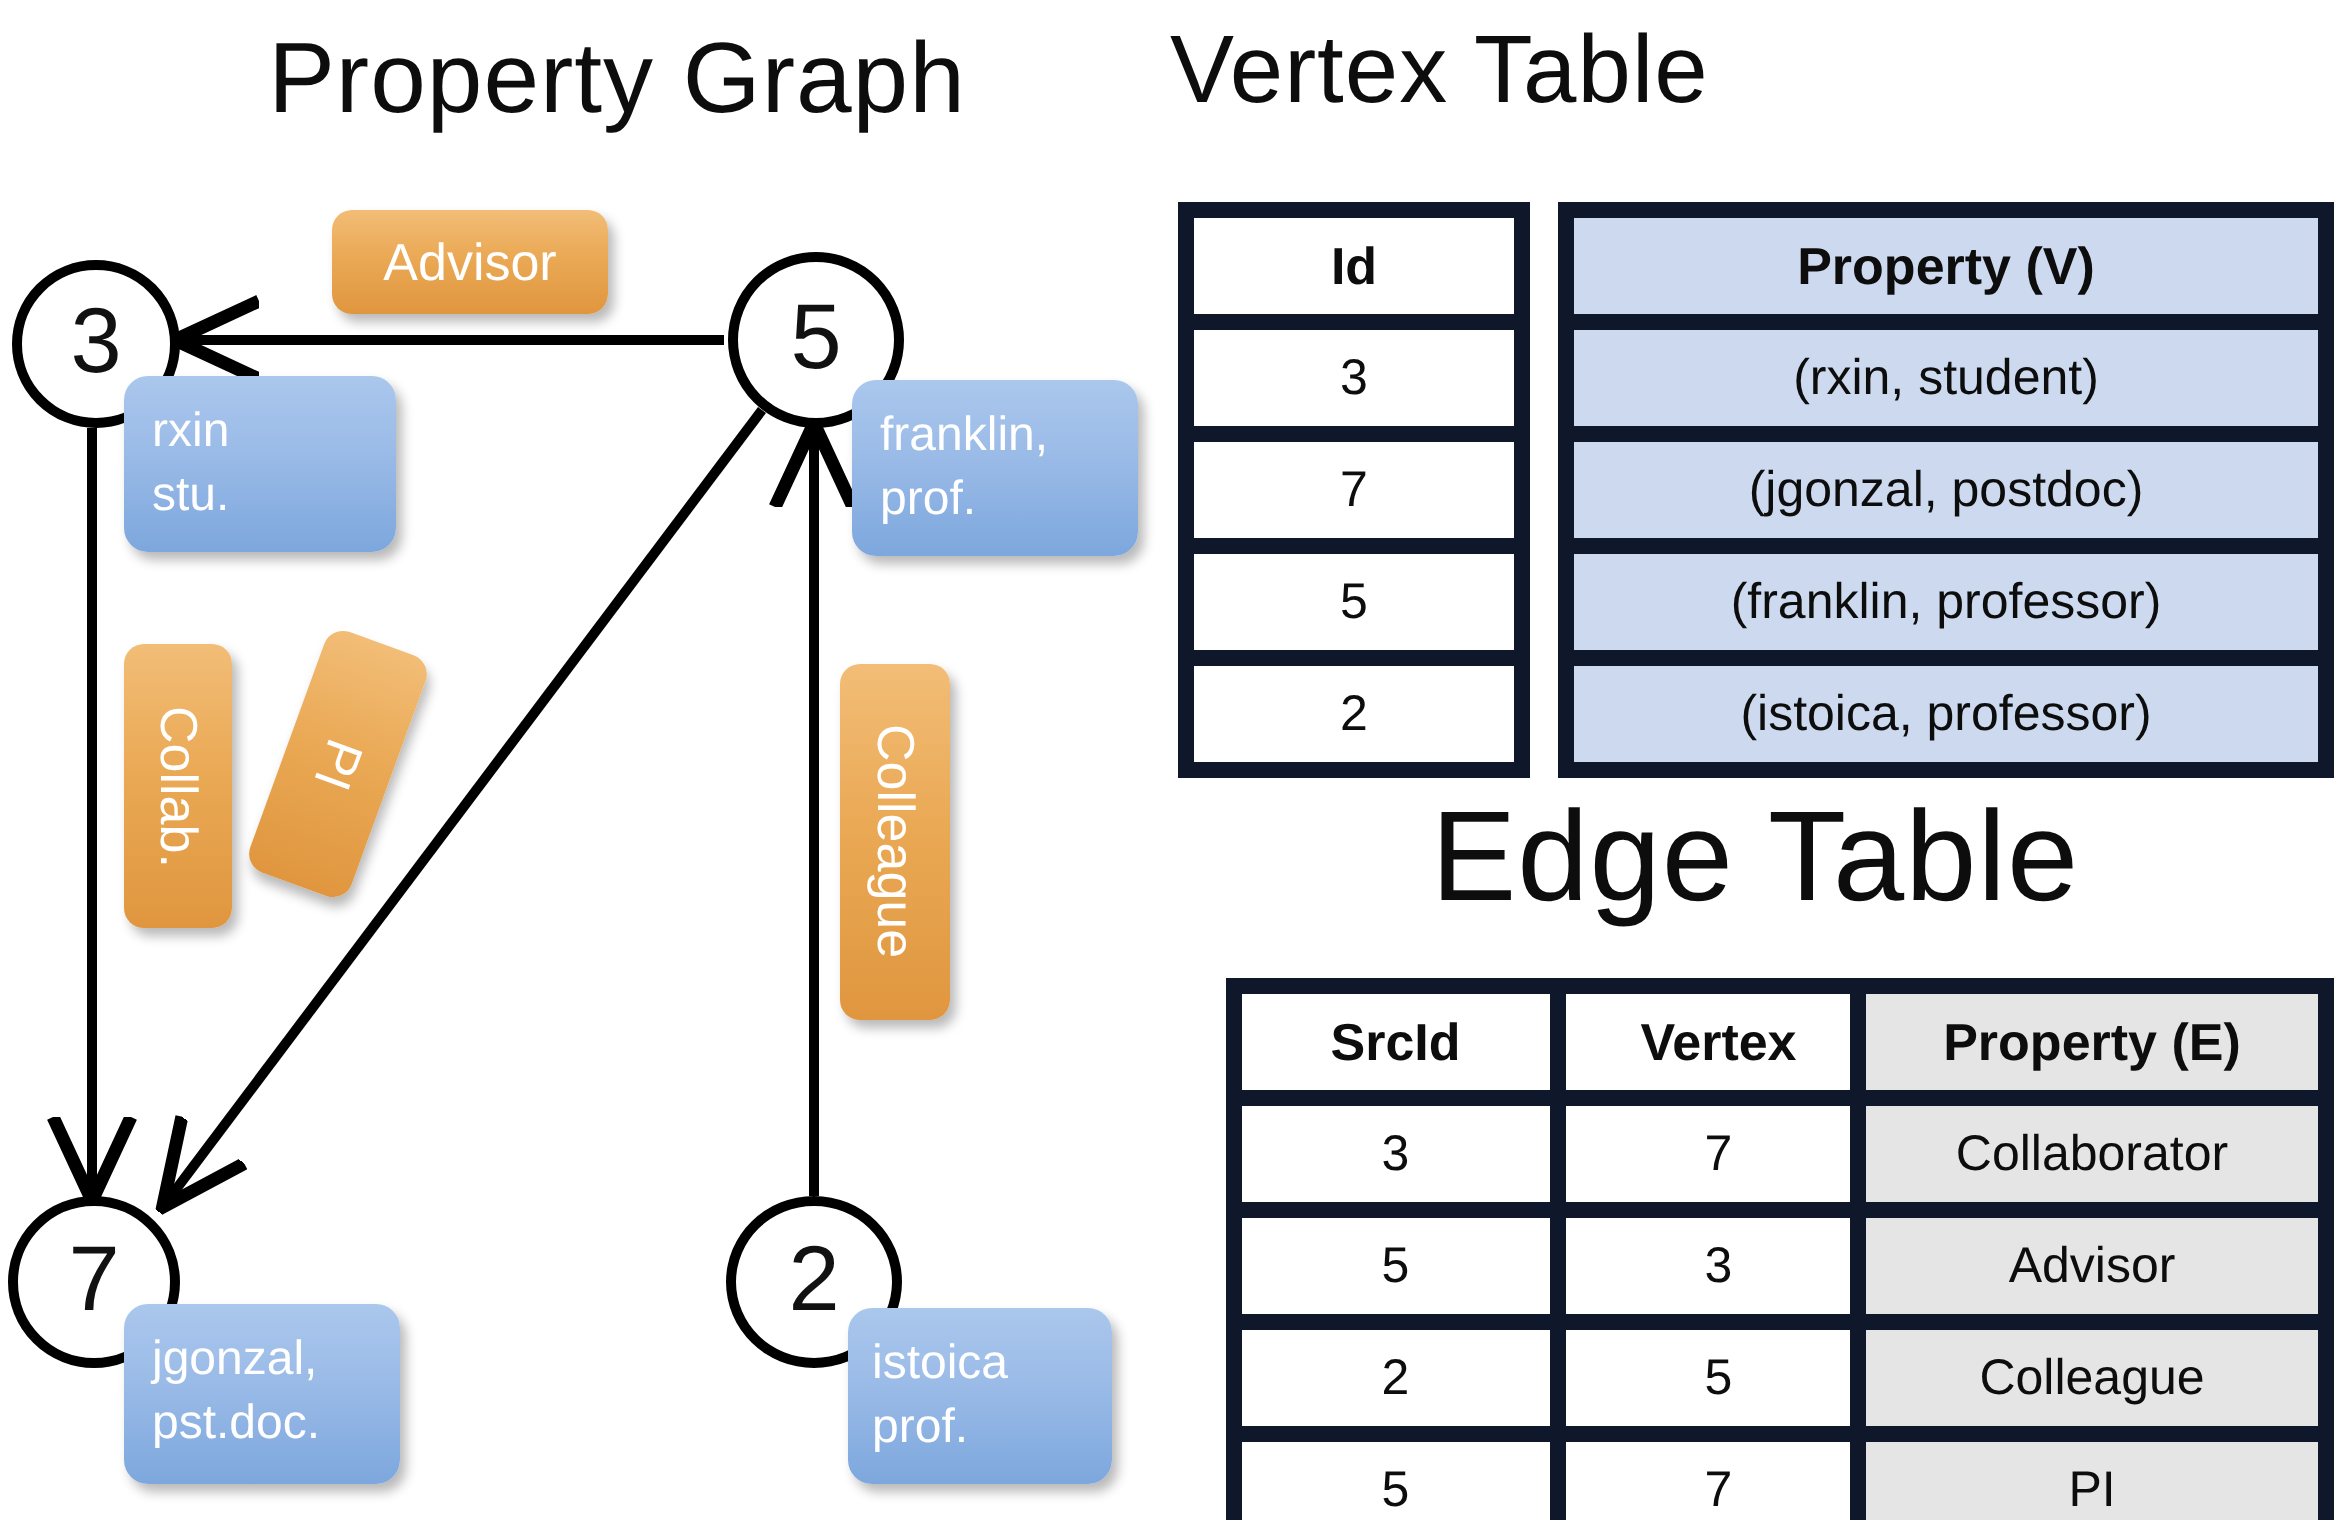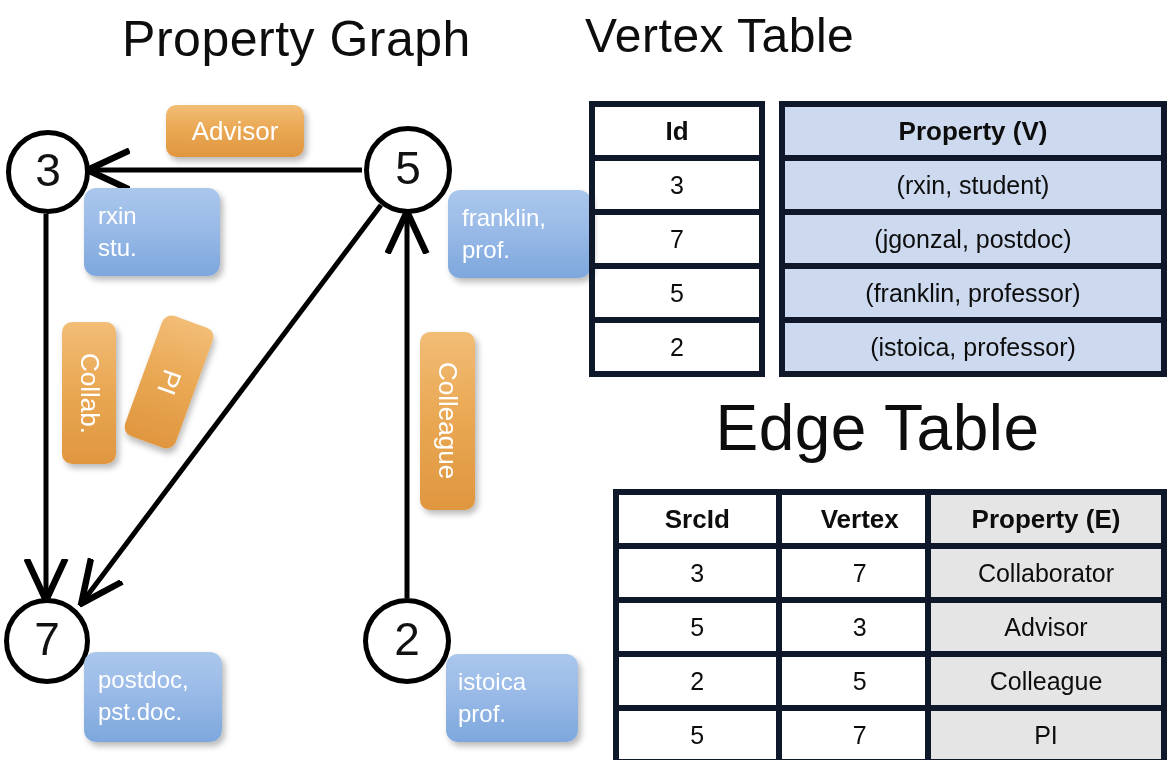--- a/index.html
+++ b/index.html
@@ -19,21 +19,21 @@
   
   .big-title {
     position: absolute;
     font-family: "Liberation Sans", sans-serif;
     font-weight: 300;
     color: #0d0d0d;
     white-space: nowrap;
     letter-spacing: 0.5px;
   }
   #property-graph-title {
-    left: 4px; top: 8px; width: 585px;
+    left: 16px; top: 8px; width: 585px;
     text-align: center;
     font-size: 50px;
     line-height: 62px;
   }
   #vertex-table-title {
     left: 585px; top: 6px; width: 585px;
     text-align: left;
     font-size: 48px;
     line-height: 60px;
   }
@@ -83,21 +83,20 @@
     border-radius: 12px;
     background: linear-gradient(to bottom, #aac7ec 0%, #9cbce8 40%, #7da7dd 100%);
     box-shadow: 3px 4px 6px rgba(0,0,0,0.28);
     color: #ffffff;
     font-size: 24px;
     font-weight: 400;
     line-height: 32px;
     padding: 12px 0 0 14px;
     box-sizing: border-box;
     font-family: "Liberation Sans", sans-serif;
-    margin-left: 22px;
   }
   #prop-rxin      { left: 62px;  top: 188px; width: 136px; height: 88px; }
   #prop-franklin  { left: 426px; top: 190px; width: 143px; height: 88px; }
   #prop-jgonzal   { left: 62px;  top: 652px; width: 138px; height: 90px; }
   #prop-istoica   { left: 424px; top: 654px; width: 132px; height: 88px; padding-left: 12px; }
 
   
   .edge-label {
     position: absolute;
     border-radius: 10px;
@@ -141,21 +140,21 @@
   }
 
   
   .tbl {
     position: absolute;
     border-collapse: collapse;
     table-layout: fixed;
     font-family: "Liberation Sans", sans-serif;
   }
   .tbl td, .tbl th {
-    border: 6px solid #0f172a;
+    border: 8px solid #0f172a;
     text-align: center;
     font-weight: normal;
     font-size: 25px;
     padding: 0;
     height: 48px;
     color: #0d0d0d;
   }
   .tbl th { font-weight: bold; font-size: 26px; }
 
   
@@ -208,21 +207,21 @@
 
   <div class="prop-box" id="prop-rxin">
     <div>rxin</div>
     <div>stu.</div>
   </div>
   <div class="prop-box" id="prop-franklin">
     <div>franklin,</div>
     <div>prof.</div>
   </div>
   <div class="prop-box" id="prop-jgonzal">
-    <div>postdoc,</div>
+    <div>jgonzal,</div>
     <div>pst.doc.</div>
   </div>
   <div class="prop-box" id="prop-istoica">
     <div>istoica</div>
     <div>prof.</div>
   </div>
 
   <div class="edge-label" id="edge-label-advisor">
     <span>Advisor</span>
   </div>

